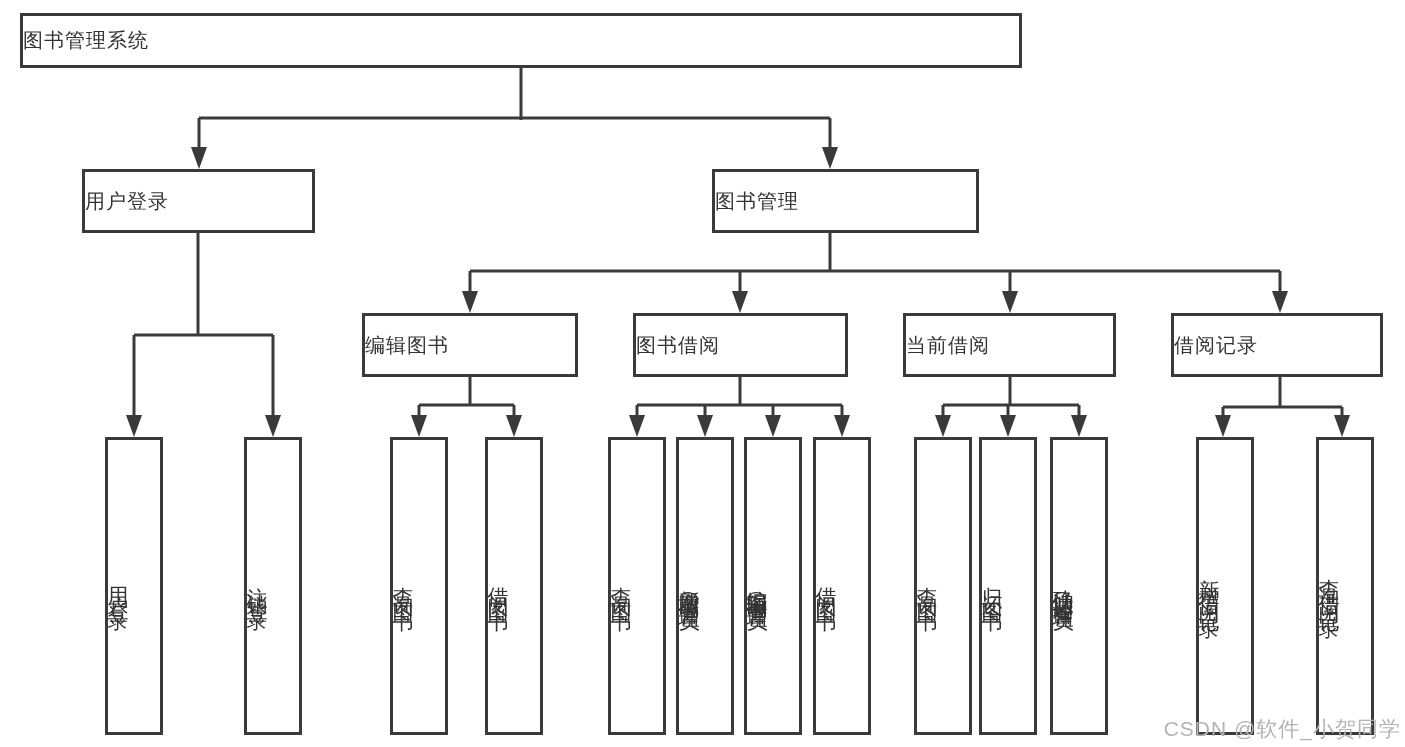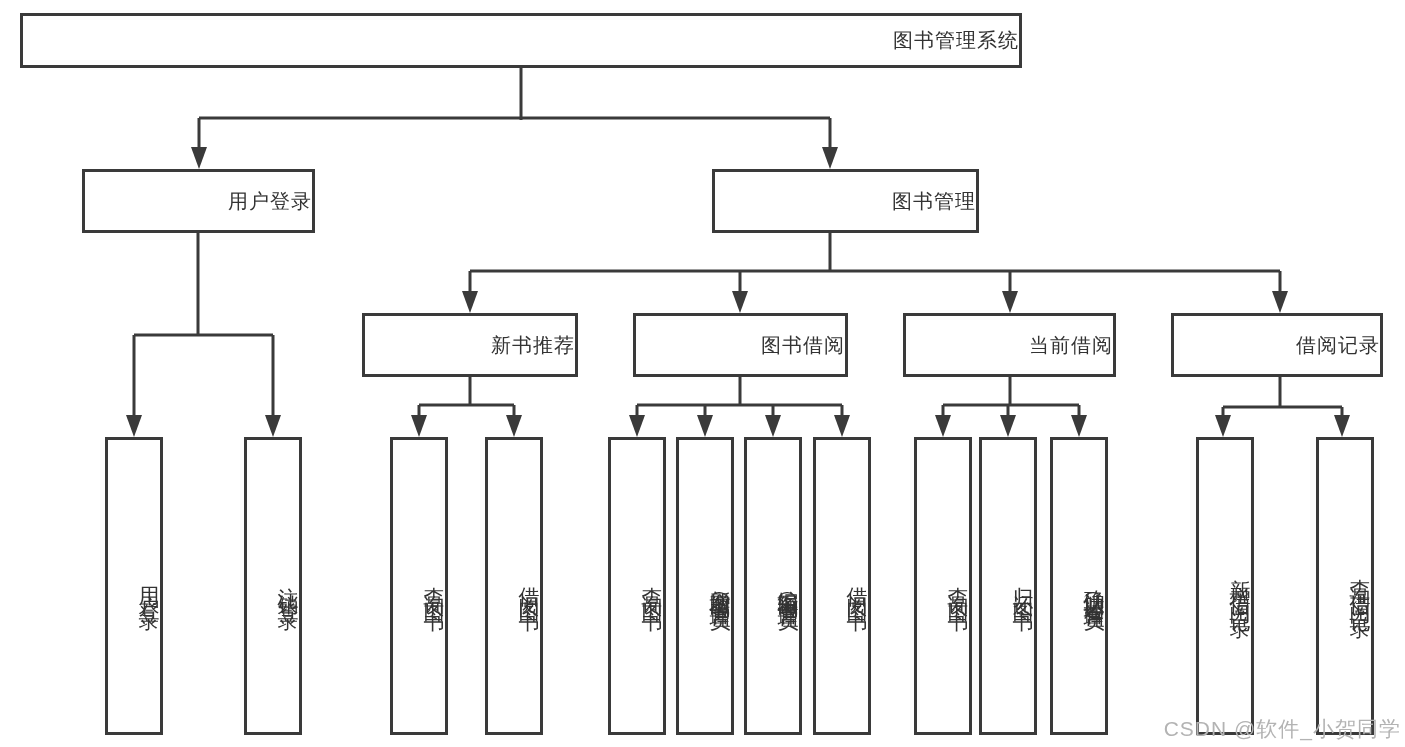--- a/index.html
+++ b/index.html
@@ -17,21 +17,21 @@
     overflow:hidden;
   }
   #connectors{position:absolute;left:0;top:0;width:1405px;height:747px;}
   #connectors path{stroke:var(--line);stroke-width:3;fill:none;}
   #connectors polygon{fill:var(--line);stroke:none;}
   .node{
     position:absolute;
     box-sizing:border-box;
     border:3px solid var(--line);
     background:var(--bg);
-    display:flex;align-items:center;justify-content:flex-end;
+    display:flex;align-items:center;justify-content:flex-start;
     color:var(--text);
   }
   .node.h{font-size:20px;letter-spacing:1px;}
   .node.root{left:20px;top:13px;width:1002px;height:55px;}
   .node.lvl1{height:64px;top:169px;}
   .node.lvl2{height:64px;top:313px;}
   .node.leaf{top:437px;width:58px;height:298px;}
   .node.leaf .vtext{
     writing-mode:vertical-rl;
     text-orientation:mixed;
@@ -97,21 +97,21 @@
   </div>
 
   <div class="node lvl1 h" style="left:82px;width:233px;">
     <span>用户登录</span>
   </div>
   <div class="node lvl1 h" style="left:712px;width:267px;">
     <span>图书管理</span>
   </div>
 
   <div class="node lvl2 h" style="left:362px;width:216px;">
-    <span>新书推荐</span>
+    <span>编辑图书</span>
   </div>
   <div class="node lvl2 h" style="left:903px;width:213px;">
     <span>当前借阅</span>
   </div>
   <div class="node lvl2 h" style="left:633px;width:215px;">
     <span>图书借阅</span>
   </div>
   <div class="node lvl2 h" style="left:1171px;width:212px;">
     <span>借阅记录</span>
   </div>

